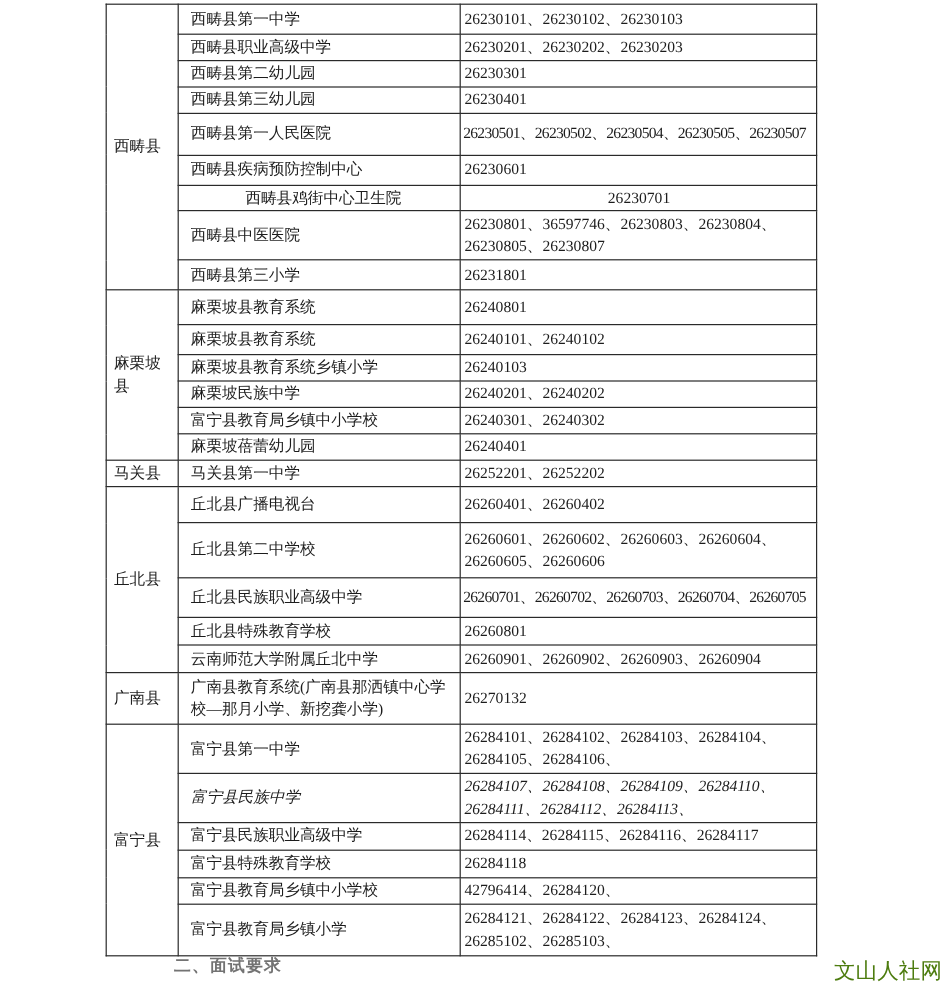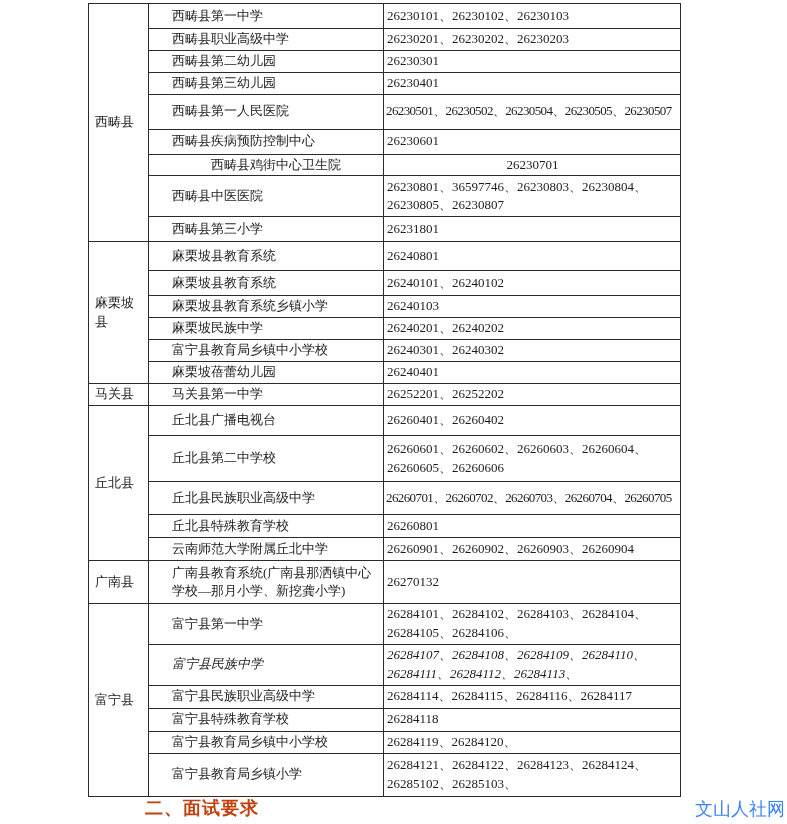--- a/index.html
+++ b/index.html
@@ -18,29 +18,29 @@
   }
   table.roster td{
     border:1px solid #2a2a2a;
     font-size:13px;
     line-height:1.45;
     color:#1c1c1c;
     vertical-align:middle;
     overflow:hidden;
   }
   td.county{padding:1px 2px 1px 6px;}
-  td.inst{padding:1px 3px 1px 23px;}
+  td.inst{padding:1px 3px 1px 10px;}
   td.codes{padding:1px 2px 1px 3px;}
   td.codes.tight{letter-spacing:-0.6px;padding-left:2px;white-space:nowrap;}
   .heading{
     position:absolute;left:145px;top:796px;
     font-family:"Liberation Sans","DejaVu Sans",sans-serif;
     font-weight:bold;
-    font-size:18px;
-    color:#c2410c;
+    font-size:14px;
+    color:#737373;
     letter-spacing:1px;
   }
   .watermark{
     position:absolute;right:2px;top:797px;
     font-family:"Liberation Serif","DejaVu Serif",serif;
     font-size:18px;
   }
 </style>
 </head>
 <body>
@@ -159,26 +159,26 @@
         <tr style="height: 23px;">
           <td class="inst">富宁县民族职业高级中学</td>
           <td class="codes">26284114、26284115、26284116、26284117</td>
         </tr>
         <tr style="height: 23px;">
           <td class="inst">富宁县特殊教育学校</td>
           <td class="codes">26284118</td>
         </tr>
         <tr style="height: 22px;">
           <td class="inst">富宁县教育局乡镇中小学校</td>
-          <td class="codes">26284119、26284120、</td>
+          <td class="codes">42796414、26284120、</td>
         </tr>
         <tr style="height: 43px;">
           <td class="inst">富宁县教育局乡镇小学</td>
           <td class="codes">26284121、26284122、26284123、26284124、26285102、26285103、</td>
         </tr>
       </tbody>
   </table>
 
   <div class="heading">二、面试要求</div>
 
-  <div class="watermark" style="color: #3b82f6;">文山人社网</div>
+  <div class="watermark" style="color: #4d7c0f;">文山人社网</div>
 
 </div>
 
 </body></html>

